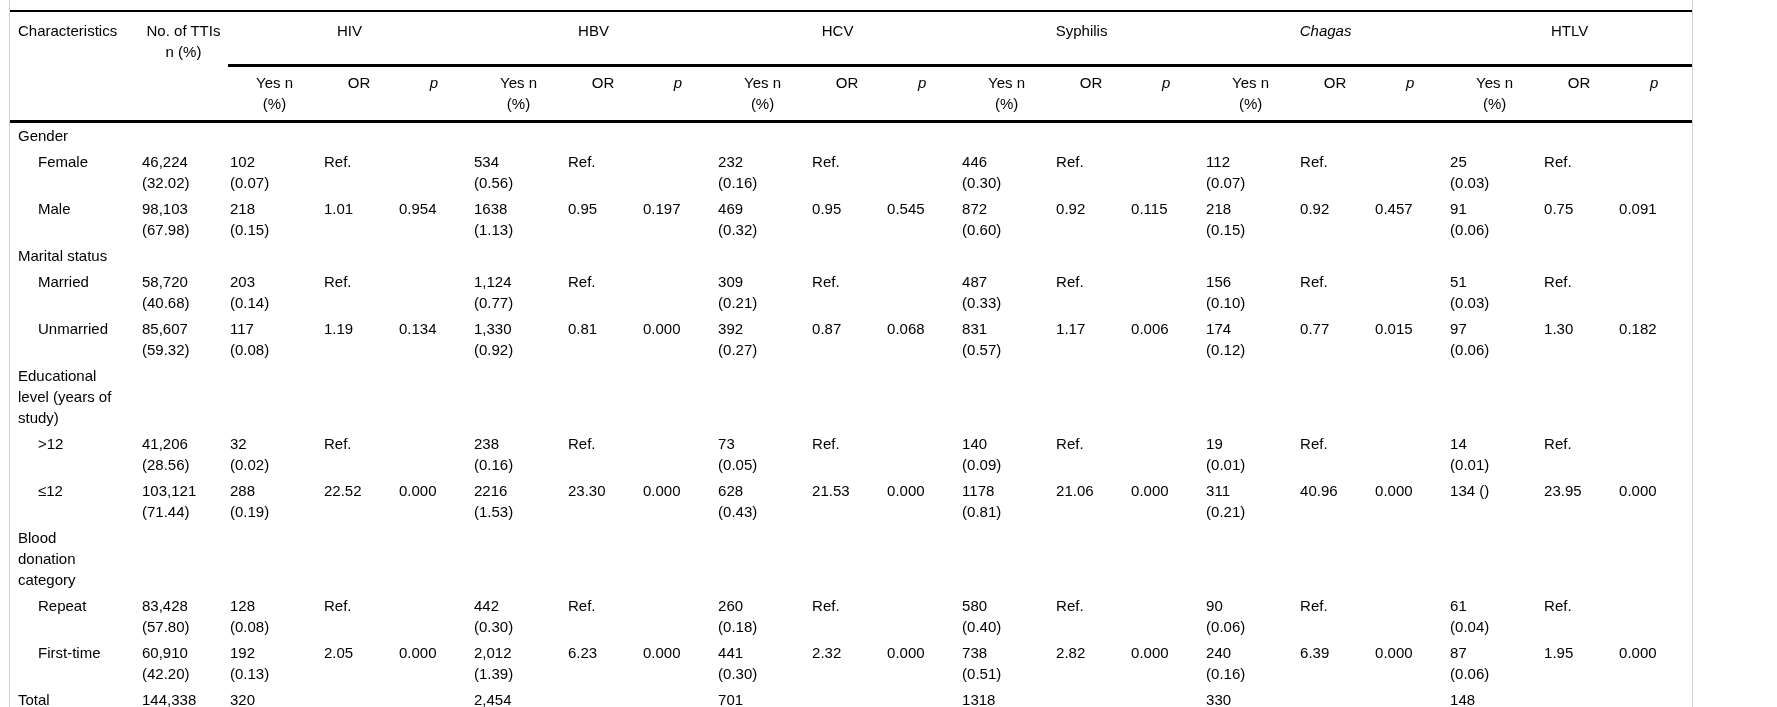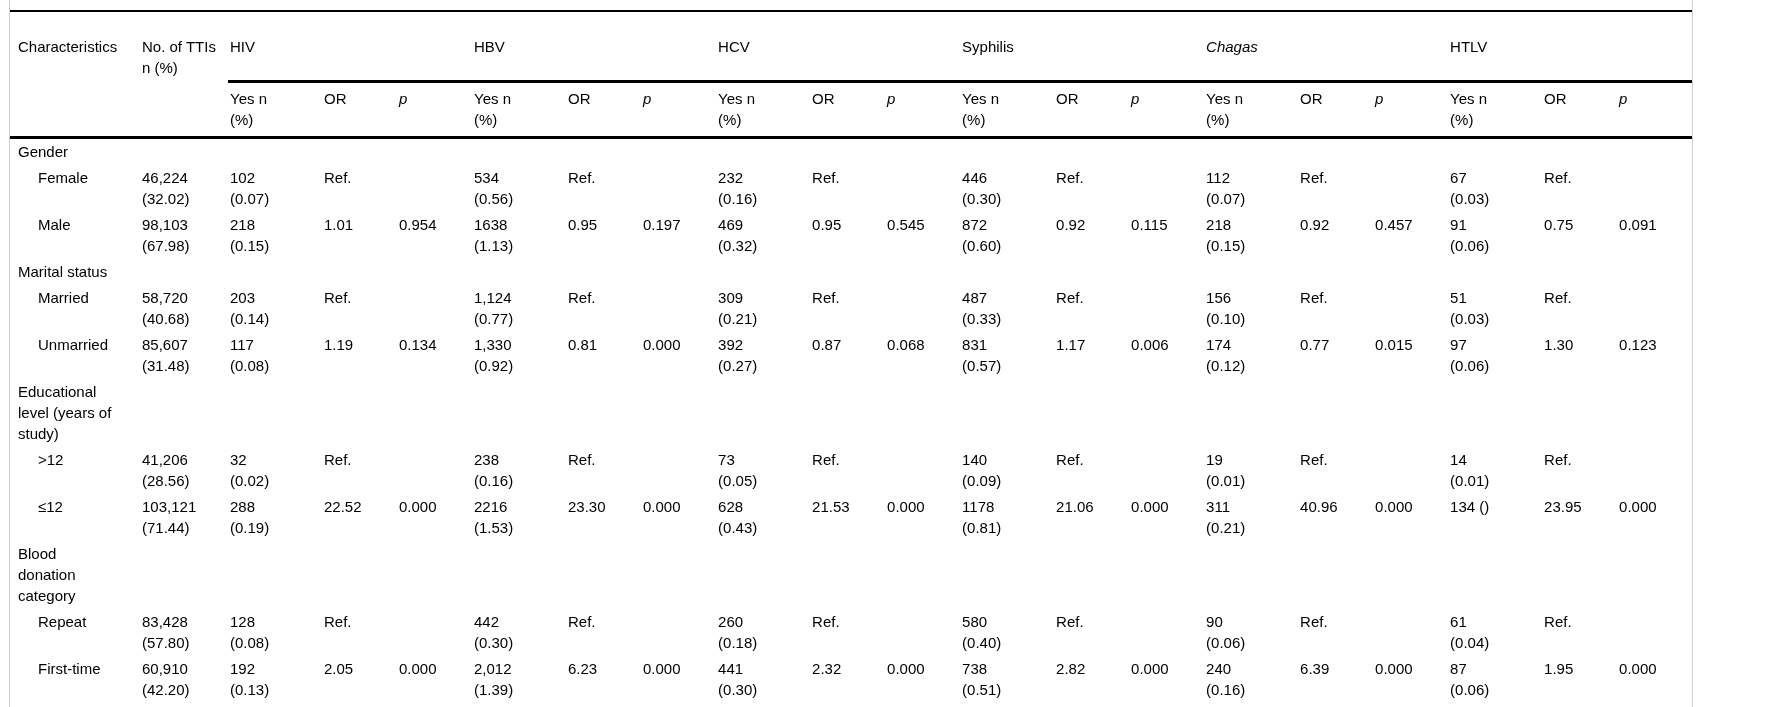--- a/index.html
+++ b/index.html
@@ -6,22 +6,22 @@
   body{font-family:"Liberation Sans","DejaVu Sans",sans-serif;color:#000;}
   .page{position:relative;width:1777px;height:707px;background:#fff;overflow:hidden;}
   .frame{position:absolute;left:9px;top:0;width:1684px;height:707px;
          border-left:1px solid #cfcfcf;border-right:1px solid #cfcfcf;box-sizing:border-box;
          padding-top:10px;}
   table.ttis{border-collapse:collapse;table-layout:fixed;width:1682px;
              border-top:2px solid #000;border-bottom:3px solid #000;
              font-size:15px;line-height:21px;}
   th,td{white-space:pre-line;vertical-align:top;padding:2px 3px 3px 2px;
         font-weight:normal;overflow:hidden;}
-  thead th{text-align:left;}
-  thead tr.h1 th{height:41px;padding-top:24px;}
+  thead th{text-align:center;}
+  thead tr.h1 th{height:41px;padding-top:8px;}
   thead tr.h1 th.disease{border-bottom:3px solid #000;}
   thead tr.h2 th{height:45px;padding-top:5px;}
   thead th.char-h{text-align:left;padding-left:8px;}
   thead{border-bottom:3px solid #000;}
   .it{font-style:italic;}
   tbody td{text-align:left;}
   td.c-label{padding-left:8px;}
   tr.item-row td.c-label{padding-left:28px;}
   tbody tr.section-row td{height:20px;}
   tbody tr.item-row td{height:41px;}
@@ -116,21 +116,21 @@
             <td>Ref.</td>
             <td></td>
             <td>446
 (0.30)</td>
             <td>Ref.</td>
             <td></td>
             <td>112
 (0.07)</td>
             <td>Ref.</td>
             <td></td>
-            <td>67
+            <td>25
 (0.03)</td>
             <td>Ref.</td>
             <td></td>
           </tr>
           <tr class="item-row">
             <td class="c-label">Male</td>
             <td>98,103
 (67.98)</td>
             <td>218
 (0.15)</td>
@@ -186,21 +186,21 @@
             <td>Ref.</td>
             <td></td>
             <td>51
 (0.03)</td>
             <td>Ref.</td>
             <td></td>
           </tr>
           <tr class="item-row">
             <td class="c-label">Unmarried</td>
             <td>85,607
-(31.48)</td>
+(59.32)</td>
             <td>117
 (0.08)</td>
             <td>1.19</td>
             <td>0.134</td>
             <td>1,330
 (0.92)</td>
             <td>0.81</td>
             <td>0.000</td>
             <td>392
 (0.27)</td>
@@ -210,21 +210,21 @@
 (0.57)</td>
             <td>1.17</td>
             <td>0.006</td>
             <td>174
 (0.12)</td>
             <td>0.77</td>
             <td>0.015</td>
             <td>97
 (0.06)</td>
             <td>1.30</td>
-            <td>0.123</td>
+            <td>0.182</td>
           </tr>
           <tr class="section-row tall">
             <td class="c-label">Educational
 level (years of
 study)</td>
             <td colspan="19"></td>
           </tr>
           <tr class="item-row">
             <td class="c-label">&gt;12</td>
             <td>41,206

